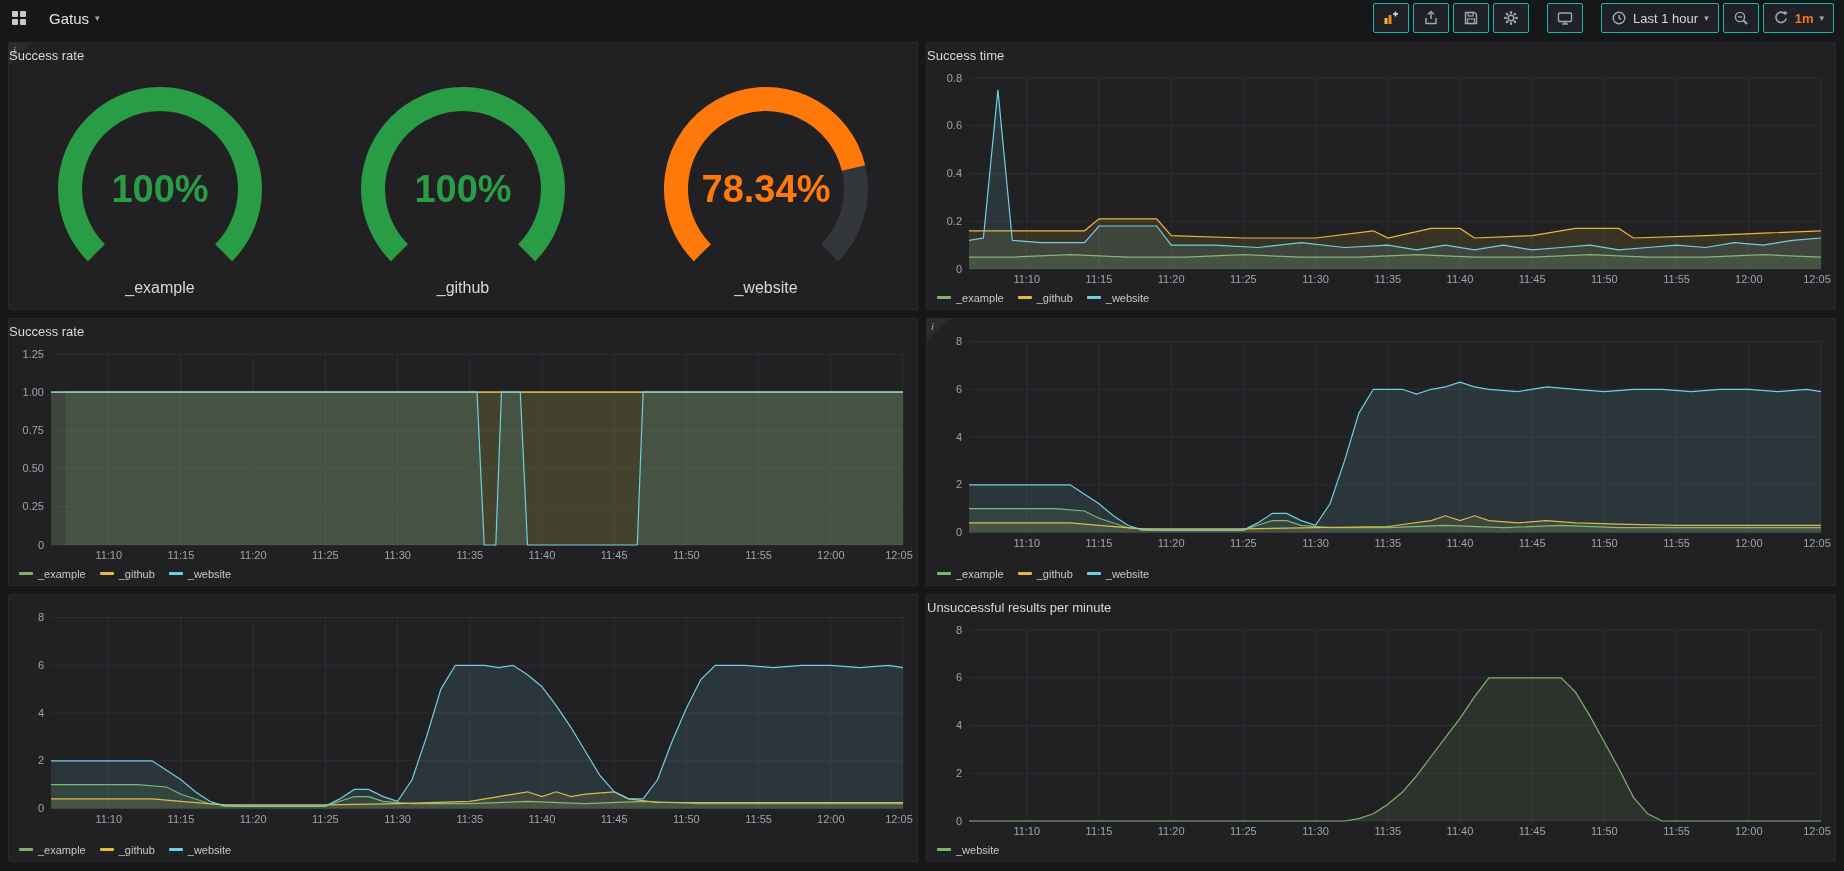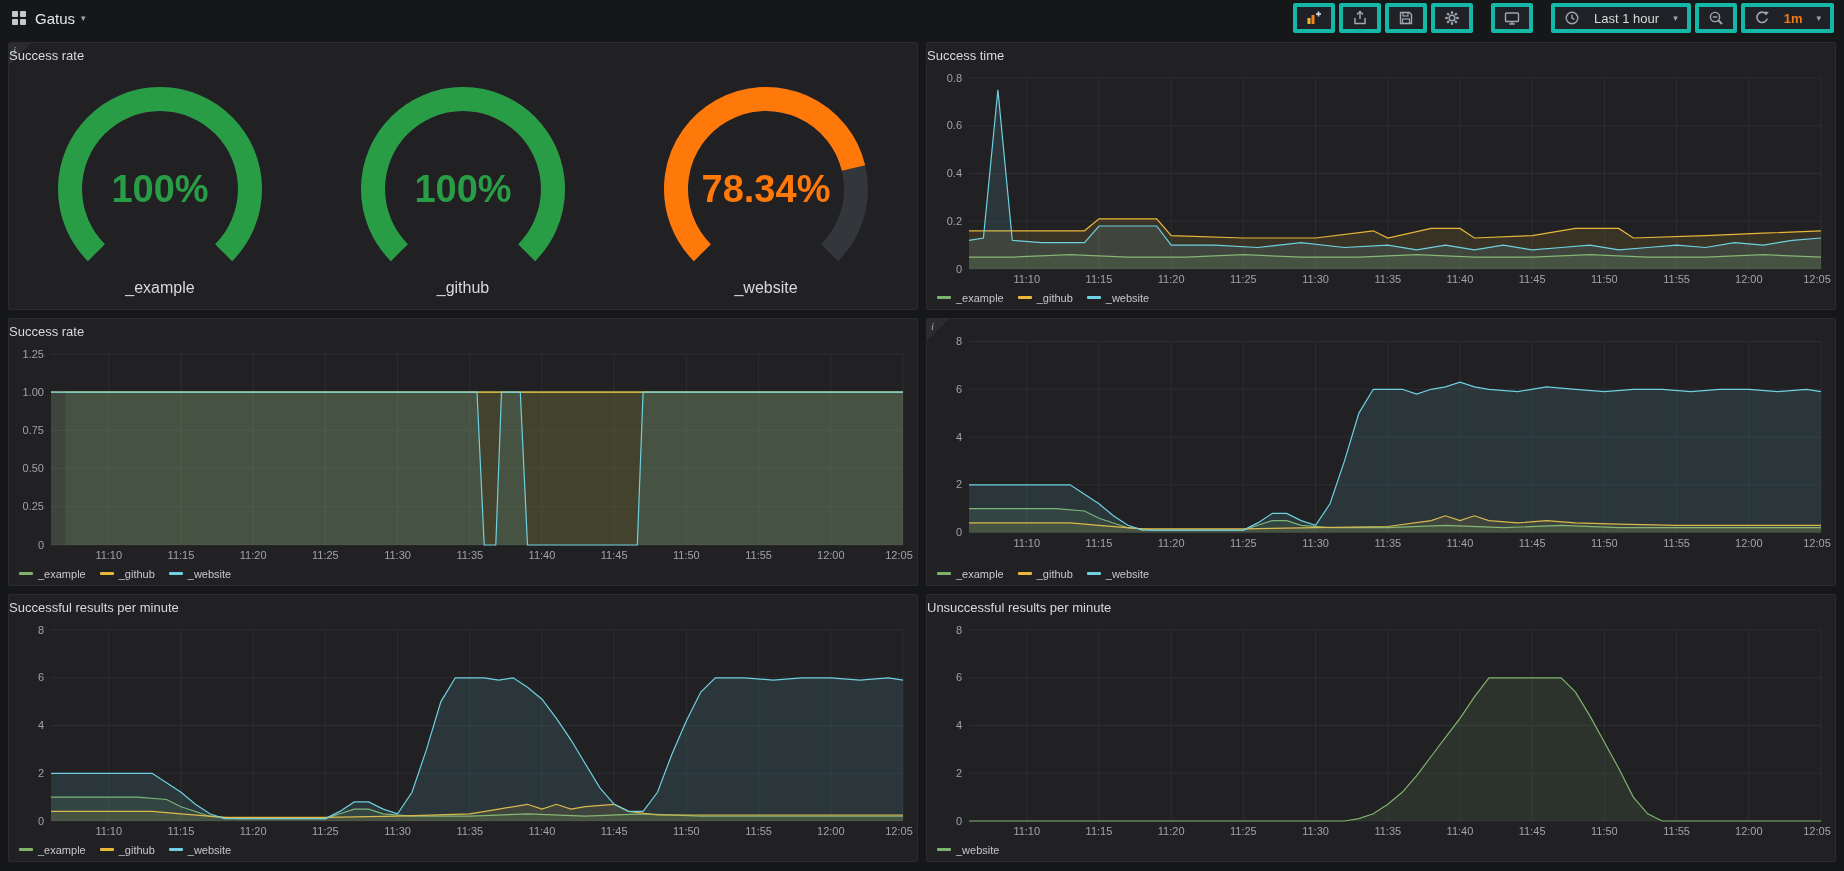--- a/index.html
+++ b/index.html
@@ -14,41 +14,41 @@
 
   
   .navbar {
     height: 36px;
     display: flex;
     align-items: center;
     justify-content: space-between;
     padding: 0 10px 0 12px;
     background: #161719;
   }
-  .nav-left { display: flex; align-items: center; gap: 9px; }
+  .nav-left { display: flex; align-items: center; gap: 23px; }
   .apps-grid {
     display: grid;
     grid-template-columns: 6px 6px;
     grid-template-rows: 6px 6px;
     gap: 2px;
     cursor: pointer;
   }
   .apps-grid span { background: #c7c8c9; border-radius: 1px; }
   .dash-title {
     font-size: 15px; color: #e3e4e6; cursor: pointer;
     display: flex; align-items: center; gap: 6px; font-weight: 500;
   }
   .caret { font-size: 9px; color: #9fa7b3; }
   .nav-right { display: flex; align-items: center; gap: 4px; }
   .nav-btn {
     height: 30px;
-    display: flex; align-items: center; gap: 14px;
+    display: flex; align-items: center; gap: 6px;
     padding: 0 9px;
     background: #1f2126;
-    border: 4px solid #14b8a6;
+    border: 1px solid #14b8a6;
     border-radius: 2px;
     color: #9fa7b3;
     font-size: 13px;
     cursor: pointer;
     font-family: inherit;
   }
   .nav-btn .btn-label { color: #d8d9da; }
   .refresh-interval { color: #eb7b18; font-weight: bold; }
   .nav-gap { width: 10px; }
 
@@ -407,21 +407,20 @@
           <span>_github</span>
         </span>
         <span class="legend-item">
           <span class="legend-dash" style="background: rgb(110, 208, 224);"></span>
           <span>_website</span>
         </span>
       </div>
   </section>
 
   <section class="panel">
-    <header class="panel-title">Successful results per minute</header>
     <svg class="chart" viewBox="0 0 908 221">
         <line x1="42" y1="201" x2="894" y2="201" stroke="#2c2e33" stroke-width="1"></line>
         <text x="35" y="204.5" text-anchor="end" font-size="11" fill="#9fa3a8">0</text>
         <line x1="42" y1="153.25" x2="894" y2="153.25" stroke="#2c2e33" stroke-width="1"></line>
         <text x="35" y="156.75" text-anchor="end" font-size="11" fill="#9fa3a8">2</text>
         <line x1="42" y1="105.5" x2="894" y2="105.5" stroke="#2c2e33" stroke-width="1"></line>
         <text x="35" y="109" text-anchor="end" font-size="11" fill="#9fa3a8">4</text>
         <line x1="42" y1="57.75" x2="894" y2="57.75" stroke="#2c2e33" stroke-width="1"></line>
         <text x="35" y="61.25" text-anchor="end" font-size="11" fill="#9fa3a8">6</text>
         <line x1="42" y1="10" x2="894" y2="10" stroke="#2c2e33" stroke-width="1"></line>

